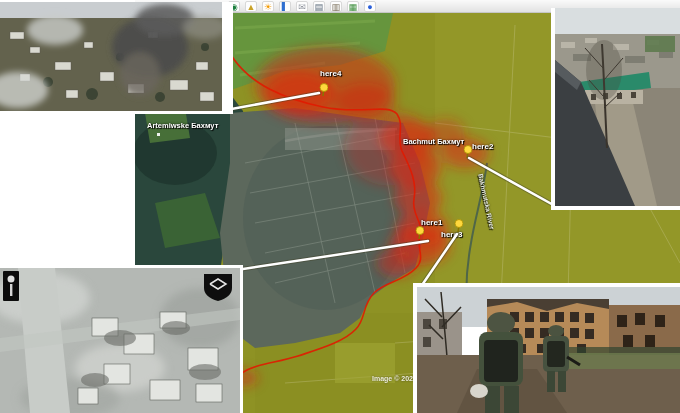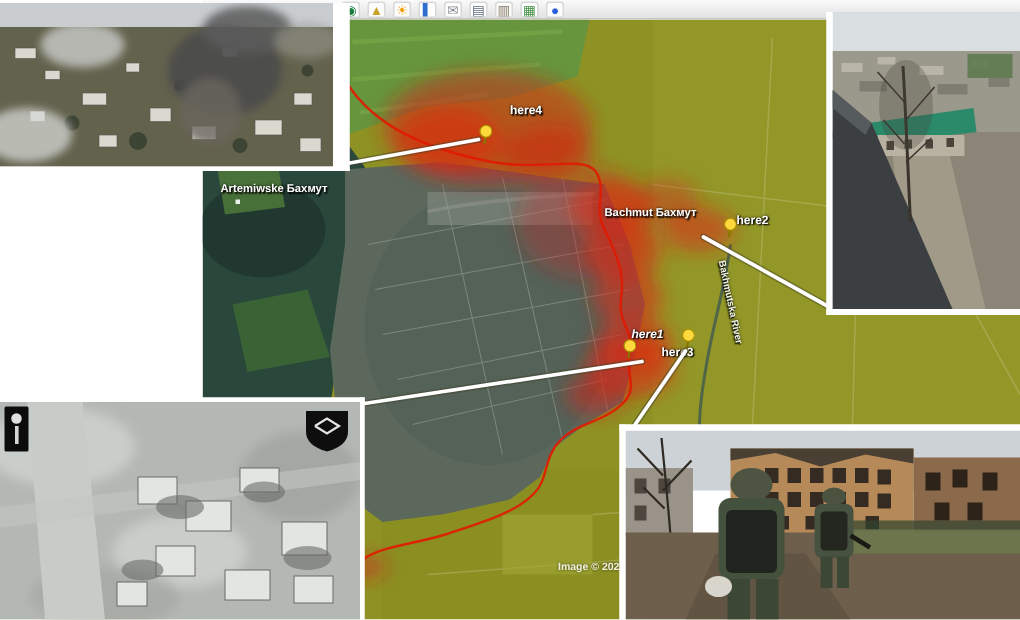--- a/index.html
+++ b/index.html
@@ -26,23 +26,23 @@
   .lbl-city{left:268px;top:124px;text-align:right;}
   .lbl-river{left:349px;top:160px;font-size:6.5px;font-weight:bold;
     transform:rotate(78deg);transform-origin:left top;color:#eef3ea;}
   .lbl-credit{left:237px;top:362px;font-weight:bold;font-size:7px;color:#efefdc;
     text-shadow:0 0 2px #44441a;}
   .town-dot{position:absolute;left:22px;top:120px;width:3px;height:3px;background:#fff;opacity:.9;}
 
   .pin{position:absolute;width:10px;height:14px;cursor:pointer;}
   .pin-label{position:absolute;color:#fff;font-weight:bold;font-size:8px;
     text-shadow:0 0 2px #000,1px 1px 1px #000;white-space:nowrap;}
-  .pin-here4 .pin-label{left:2px;top:-14px;margin-left:20px;}
+  .pin-here4 .pin-label{left:2px;top:-14px;}
   .pin-here2 .pin-label{left:10px;top:-3px;}
-  .pin-here1 .pin-label{left:7px;top:-8px;font-style:italic;}
+  .pin-here1 .pin-label{left:7px;top:-8px;}
   .pin-here3 .pin-label{left:-12px;top:11px;}
 
   
   .connectors{position:absolute;left:0;top:0;z-index:5;pointer-events:none;}
 
   
   .ph{position:absolute;z-index:10;background:#fff;}
   .ph svg{display:block;}
   .ph-tl{left:0;top:2px;border-right:11px solid #fff;border-bottom:3px solid #fff;}
   .ph-tr{left:551px;top:8px;border-left:4px solid #fff;border-bottom:4px solid #fff;}
@@ -152,21 +152,21 @@
       <div class="map-label lbl-river">Bakhmutska River</div>
       <div class="map-label lbl-credit">Image © 2023</div>
 
       <div class="pin pin-here4" style="left:183px;top:70px;">
         <svg width="10" height="14">
             <line x1="5" y1="13" x2="6" y2="6" stroke="#8a7500" stroke-width="1.5"></line>
             <circle cx="6" cy="4.5" r="4" fill="#ffd83d" stroke="#a98e00" stroke-width="0.8"></circle>
           </svg>
         <span class="pin-label">here4</span>
       </div>
-      <div class="pin pin-here2" style="left:346px;top:132px;">
+      <div class="pin pin-here2" style="left:327px;top:132px;">
         <svg width="10" height="14">
             <line x1="5" y1="13" x2="6" y2="6" stroke="#8a7500" stroke-width="1.5"></line>
             <circle cx="6" cy="4.5" r="4" fill="#ffd83d" stroke="#a98e00" stroke-width="0.8"></circle>
           </svg>
         <span class="pin-label">here2</span>
       </div>
       <div class="pin pin-here1" style="left:279px;top:213px;">
         <svg width="10" height="14">
             <line x1="5" y1="13" x2="6" y2="6" stroke="#8a7500" stroke-width="1.5"></line>
             <circle cx="6" cy="4.5" r="4" fill="#ffd83d" stroke="#a98e00" stroke-width="0.8"></circle>

